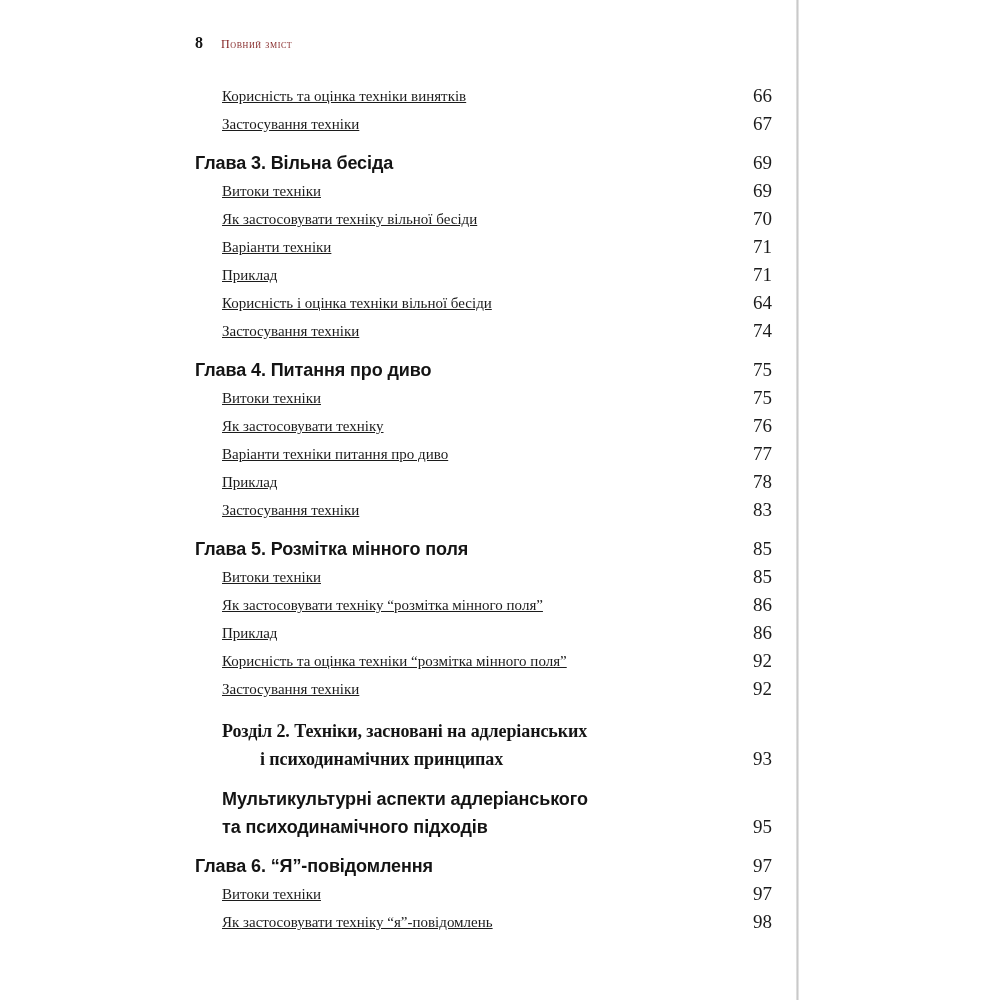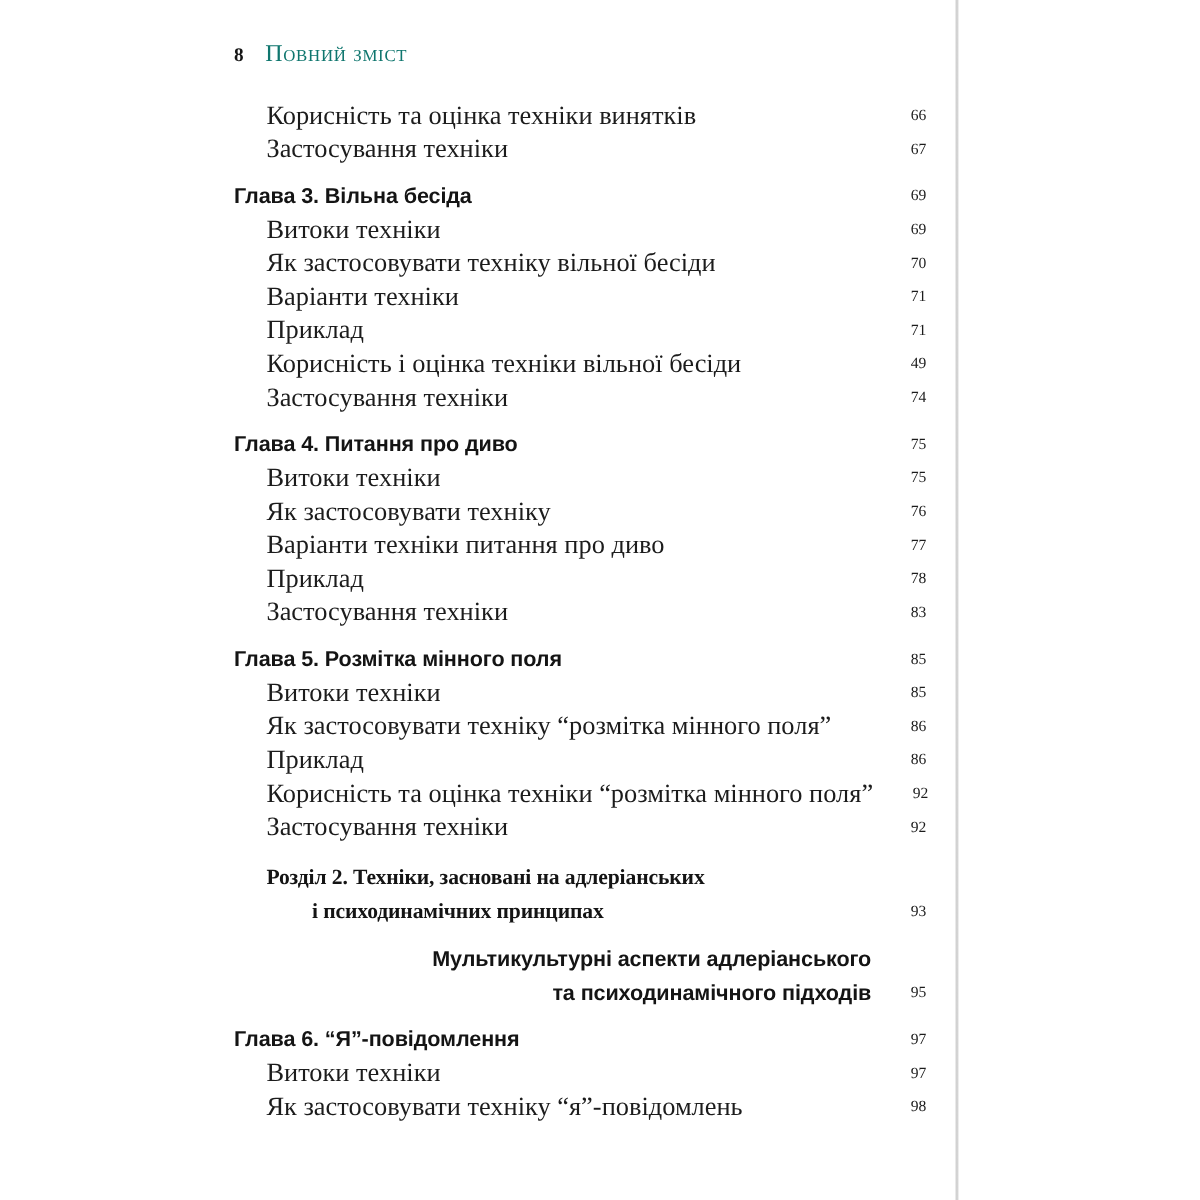--- a/index.html
+++ b/index.html
@@ -23,61 +23,61 @@
     position: absolute;
     left: 195px;
     top: 34px;
     display: flex;
     align-items: baseline;
     gap: 18px;
   }
   .folio { font-weight: 700; font-size: 16px; color: #151515; }
   .running-title {
     font-variant: small-caps;
-    font-size: 20px;
+    font-size: 12px;
     letter-spacing: 0.6px;
-    color: #0f766e;
+    color: #7f1d1d;
   }
   .toc {
     position: absolute;
     left: 195px;
     top: 82px;
     width: 577px;
   }
   .row {
     display: flex;
     align-items: flex-end;
     line-height: 28px;
   }
   .label { flex: 1 1 auto; padding-right: 12px; }
   .label span { display: block; white-space: nowrap; }
   .pagenum {
     flex: 0 0 auto;
     min-width: 34px;
     text-align: right;
     font-family: "Liberation Serif", serif;
-    font-size: 13px;
+    font-size: 19px;
     color: #1c1c1c;
   }
-  .sub .label { font-size: 22px; padding-left: 27px; }
+  .sub .label { font-size: 15px; padding-left: 27px; text-decoration: underline; }
   .chapter .label,
   .section .label,
   .substrong .label {
     font-family: "Liberation Sans", sans-serif;
     font-weight: 700;
     font-size: 18px;
     letter-spacing: -0.1px;
     color: #141414;
   }
   .chapter { margin-top: 11px; gap: 10px; }
   .section { margin-top: 14px; }
   .section .label { padding-left: 27px; font-family: Liberation Serif, serif; }
   .section .label .line2 { margin-left: 38px; }
   .substrong { margin-top: 12px; }
-  .substrong .label { padding-left: 27px; text-align: right; }
+  .substrong .label { padding-left: 27px; }
 </style>
 </head>
 <body>
 
 <div class="page">
 
   <div class="header">
     <span class="folio">8</span>
     <span class="running-title">Повний зміст</span>
   </div>
@@ -124,21 +124,21 @@
     <div class="row sub">
       <div class="label">
           <span>Приклад</span>
         </div>
       <div class="pagenum">71</div>
     </div>
     <div class="row sub">
       <div class="label">
           <span>Корисність і оцінка техніки вільної бесіди</span>
         </div>
-      <div class="pagenum">49</div>
+      <div class="pagenum">64</div>
     </div>
     <div class="row sub">
       <div class="label">
           <span>Застосування техніки</span>
         </div>
       <div class="pagenum">74</div>
     </div>
 
     <div class="row chapter">
       <div class="label">

